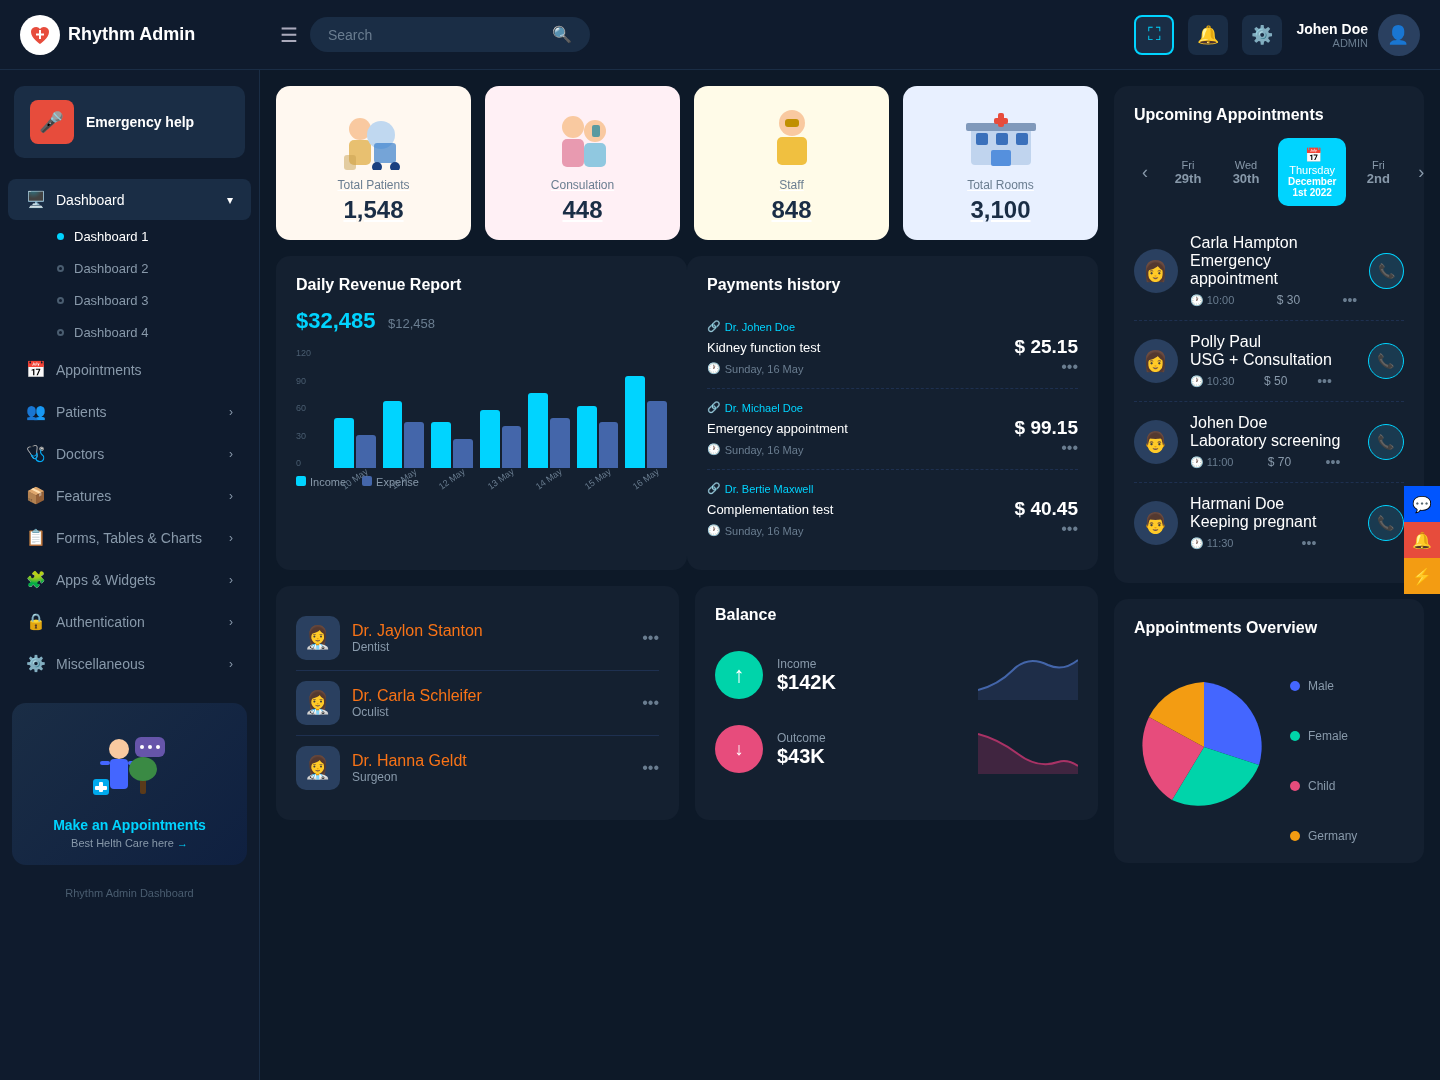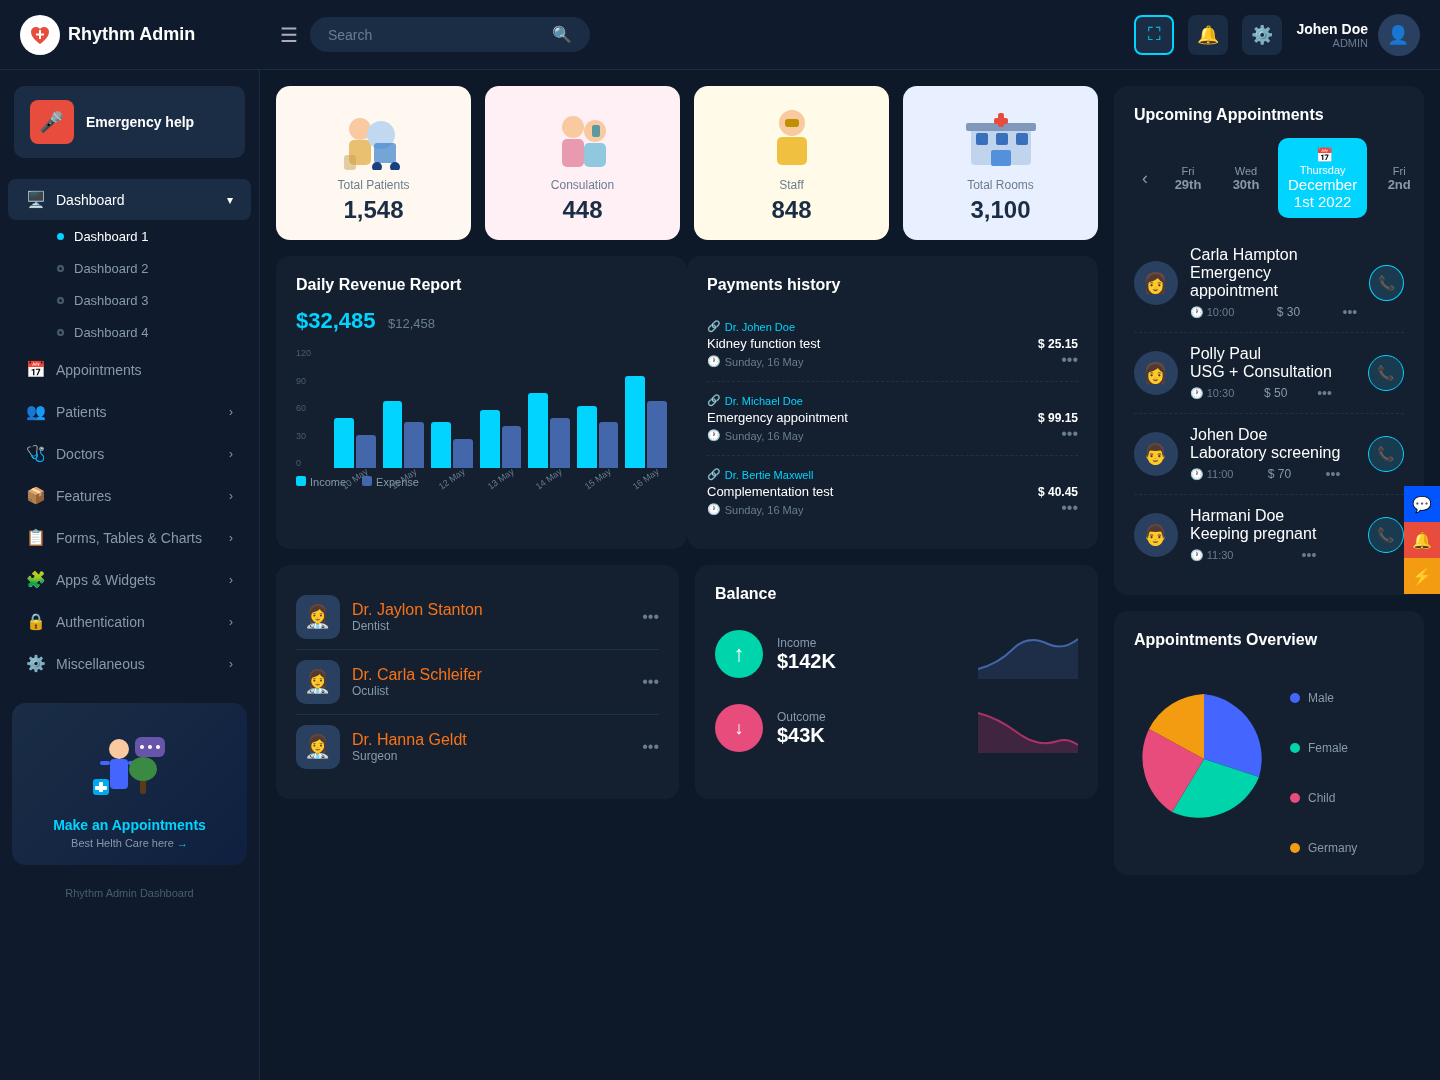--- a/index.html
+++ b/index.html
@@ -55,21 +55,21 @@
     .promo-link { color: #00d4ff; font-size: 11px; }
 
     
     .content { flex: 1; overflow-y: auto; background: #0d1928; padding: 16px; display: flex; gap: 16px; }
     .content::-webkit-scrollbar { width: 4px; }
     .content::-webkit-scrollbar-thumb { background: #1a2d45; }
     .content-main { flex: 1; display: flex; flex-direction: column; gap: 16px; }
     .content-right { width: 310px; flex-shrink: 0; display: flex; flex-direction: column; gap: 16px; }
 
     
-    .stat-cards { display: grid; grid-template-columns: repeat(4, 1fr); gap: 14px; }
+    .stat-cards { display: grid; grid-template-columns: repeat(4, 1fr); gap: 14px; text-decoration: underline; }
     .stat-card { background: #fff; border-radius: 14px; padding: 16px; display: flex; flex-direction: column; align-items: center; color: #1a2d45; min-height: 130px; }
     .stat-illus { height: 70px; display: flex; align-items: center; justify-content: center; margin-bottom: 6px; }
     .stat-illus svg, .stat-illus .illus-emoji { font-size: 52px; }
     .stat-label { font-size: 12px; color: #6a7d90; margin-bottom: 4px; }
     .stat-value { font-size: 24px; font-weight: 700; color: #1a2d45; }
 
     
     .mid-row { display: grid; grid-template-columns: 1fr 1fr; }
 
     
@@ -88,21 +88,21 @@
     .chart-legend { display: flex; gap: 16px; margin-top: 8px; font-size: 11px; color: #8899aa; }
     .legend-dot { width: 10px; height: 10px; border-radius: 2px; display: inline-block; margin-right: 4px; }
     .chart-labels { display: flex; gap: 5px; margin-top: 4px; }
 
     
     .payment-item { padding: 12px 0; border-bottom: 1px dashed #1e3050; }
     .payment-item:last-child { border-bottom: none; }
     .payment-doctor { font-size: 11px; color: #00d4ff; margin-bottom: 3px; display: flex; align-items: center; gap: 4px; }
     .payment-row { display: flex; justify-content: space-between; align-items: center; }
     .payment-name { font-size: 13px; font-weight: 500; color: #fff; }
-    .payment-amount { font-size: 12px; font-weight: 600; color: #fff; }
+    .payment-amount { font-size: 19px; font-weight: 600; color: #fff; }
     .payment-date { font-size: 11px; color: #6a7d90; margin-top: 3px; display: flex; align-items: center; gap: 4px; }
     .payment-dots { color: #6a7d90; font-size: 16px; cursor: pointer; }
 
     
     .bot-row { display: grid; grid-template-columns: 1fr 1fr; gap: 16px; }
 
     
     .doctor-list-header { display: flex; justify-content: space-between; align-items: center; margin-bottom: 14px; }
     .today-badge { font-size: 12px; color: #8899aa; }
     .doctor-item { display: flex; align-items: center; gap: 12px; padding: 10px 0; border-bottom: 1px solid #1e3050; }
@@ -126,21 +126,21 @@
 
     
     .cal-header { display: flex; align-items: center; gap: 6px; margin-bottom: 16px; }
     .cal-nav { background: none; border: none; color: #8899aa; cursor: pointer; font-size: 18px; padding: 4px 8px; }
     .cal-days { display: flex; gap: 6px; flex: 1; align-items: center; justify-content: center; }
     .cal-day { text-align: center; padding: 8px 10px; border-radius: 8px; cursor: pointer; min-width: 52px; }
     .cal-day .day-name { font-size: 11px; color: #8899aa; }
     .cal-day .day-num { font-size: 13px; font-weight: 600; color: #8899aa; }
     .cal-day.active { background: #00d4ff; border-radius: 10px; }
     .cal-day.active .day-name { color: #fff; font-size: 11px; }
-    .cal-day.active .full-date { color: #fff; font-size: 15px; font-weight: 400; }
+    .cal-day.active .full-date { color: #fff; font-size: 10px; font-weight: 700; }
     .cal-icon { color: #8899aa; font-size: 14px; margin-left: 4px; }
 
     
     .appt-item { display: flex; align-items: center; gap: 12px; padding: 12px 0; border-bottom: 1px dashed #1e3050; }
     .appt-item:last-child { border-bottom: none; }
     .appt-avatar { width: 44px; height: 44px; border-radius: 50%; background: #2a4060; overflow: hidden; display: flex; align-items: center; justify-content: center; font-size: 20px; flex-shrink: 0; }
     .appt-call { margin-left: auto; width: 36px; height: 36px; border-radius: 50%; background: #1a3a50; border: 1px solid #00d4ff; display: flex; align-items: center; justify-content: center; color: #00d4ff; font-size: 14px; cursor: pointer; }
     .appt-meta { font-size: 11px; color: #6a7d90; display: flex; align-items: center; gap: 4px; }
     .appt-row2 { display: flex; justify-content: space-between; align-items: center; margin-top: 4px; }
     .appt-price { font-size: 12px; color: #8899aa; }

